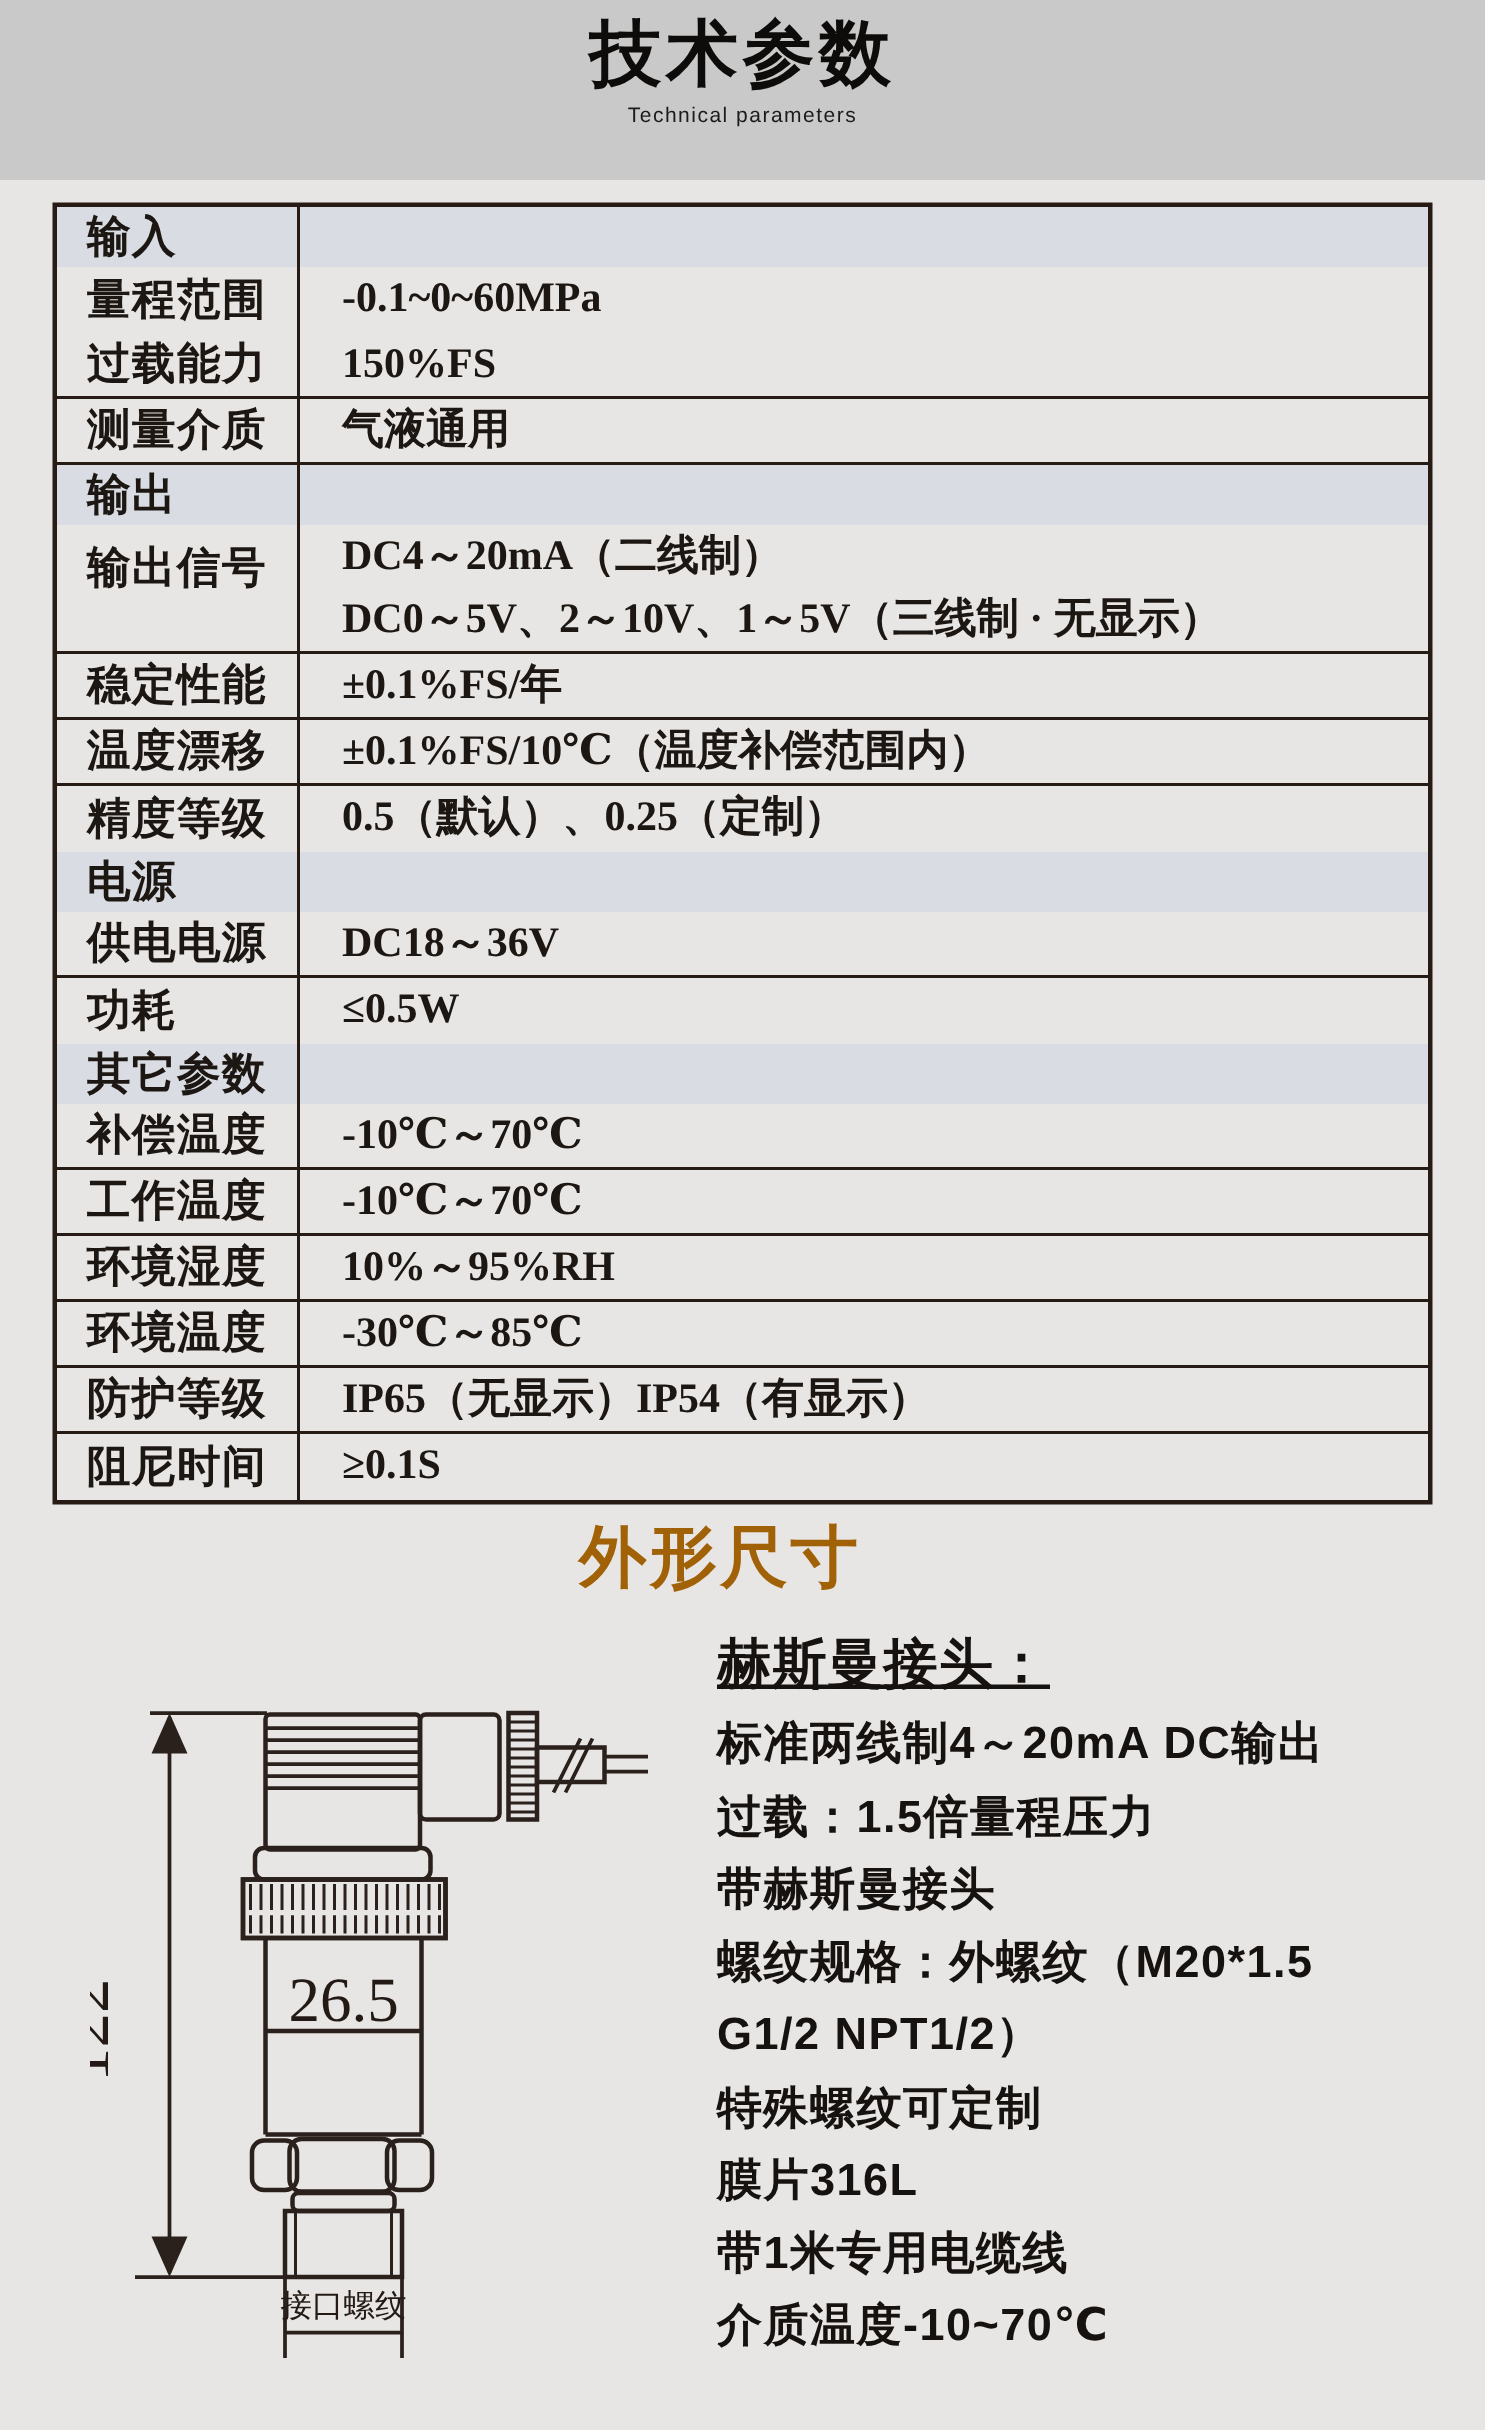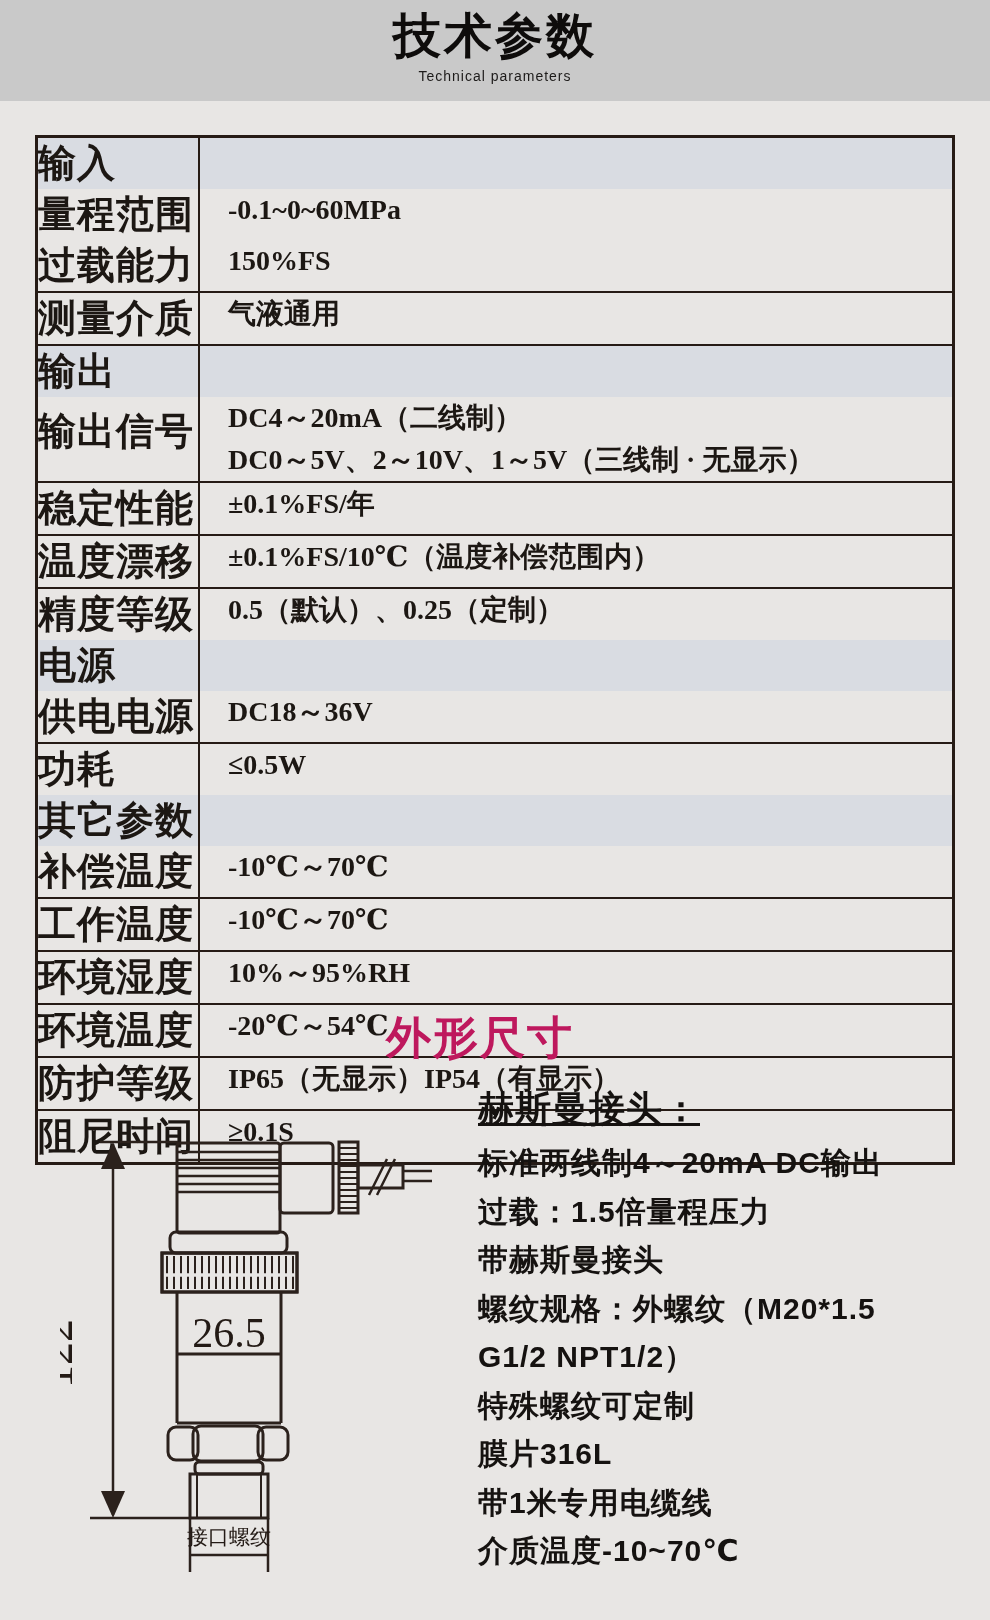--- a/index.html
+++ b/index.html
@@ -9,49 +9,49 @@
     --line:#261b15;
     --text:#1c1713;
   }
   html,body{margin:0;padding:0;background:#bbb;}
   .page{
     position:relative;width:990px;height:1620px;margin:0 auto;
     background:var(--bg);overflow:hidden;
     font-family:"Liberation Sans","DejaVu Sans",sans-serif;color:var(--text);
   }
   
-  .banner{position:absolute;left:0;top:0;width:990px;height:101px;background:var(--banner);text-align:center;}
+  .banner{position:absolute;left:0;top:0;width:990px;height:120px;background:var(--banner);text-align:center;}
   .banner h1{margin:4px 0 0;font-size:48px;font-weight:bold;letter-spacing:3px;color:#0e0c0b;}
   .banner .sub{font-size:14px;margin-top:0;letter-spacing:1px;color:#1d1b1a;}
   
   .spec-table{
     position:absolute;left:35px;top:135px;width:920px;
     border:3px solid var(--line);box-sizing:border-box;
     font-family:"Liberation Serif","DejaVu Serif",serif;font-weight:600;
   }
   .trow{display:flex;min-height:44px;box-sizing:border-box;}
   .trow.shaded{background:var(--band);min-height:39px;}
   .trow.sep{border-bottom:2px solid var(--line);}
   .trow.tall{min-height:84px;}
   .tlabel{
     width:162px;flex:0 0 162px;box-sizing:border-box;
     border-right:2px solid var(--line);
-    padding-left:0;display:flex;align-items:center;
-    font-size:38px;color:var(--text);letter-spacing:1px;
+    padding-left:20px;display:flex;align-items:center;
+    font-size:29px;color:var(--text);letter-spacing:1px;
   }
   .trow.tall .tlabel{align-items:flex-start;padding-top:9px;}
   .tvalue{
     flex:1;padding-left:28px;padding-right:6px;display:flex;flex-direction:column;justify-content:flex-start;
     font-size:28px;color:var(--text);
   }
   .vline{line-height:42px;white-space:nowrap;}
   
   .dims-title{
     position:absolute;left:0;top:1008px;width:960px;margin:0;text-align:center;
-    font-size:45px;font-weight:bold;color:#be185d;letter-spacing:2px;
+    font-size:45px;font-weight:bold;color:#a16207;letter-spacing:2px;
   }
   .drawing{position:absolute;left:60px;top:1085px;}
   .conn-specs{position:absolute;left:478px;top:1086px;width:505px;}
   .conn-heading{font-size:36px;font-weight:bold;line-height:46px;margin-bottom:7px;letter-spacing:1px;color:#151210;text-decoration:underline;}
   .spec-line{font-size:30px;font-weight:600;line-height:48.5px;letter-spacing:1px;white-space:nowrap;color:#151210;}
 </style>
 </head>
 <body>
 
 <div class="page">
@@ -147,21 +147,21 @@
       </div>
       <div class="trow sep">
         <div class="tlabel">环境湿度</div>
         <div class="tvalue">
           <div class="vline">10%～95%RH</div>
         </div>
       </div>
       <div class="trow sep">
         <div class="tlabel">环境温度</div>
         <div class="tvalue">
-          <div class="vline">-20℃～54℃</div>
+          <div class="vline">-30℃～85℃</div>
         </div>
       </div>
       <div class="trow sep">
         <div class="tlabel">防护等级</div>
         <div class="tvalue">
           <div class="vline">IP65（无显示）IP54（有显示）</div>
         </div>
       </div>
       <div class="trow">
         <div class="tlabel">阻尼时间</div>

